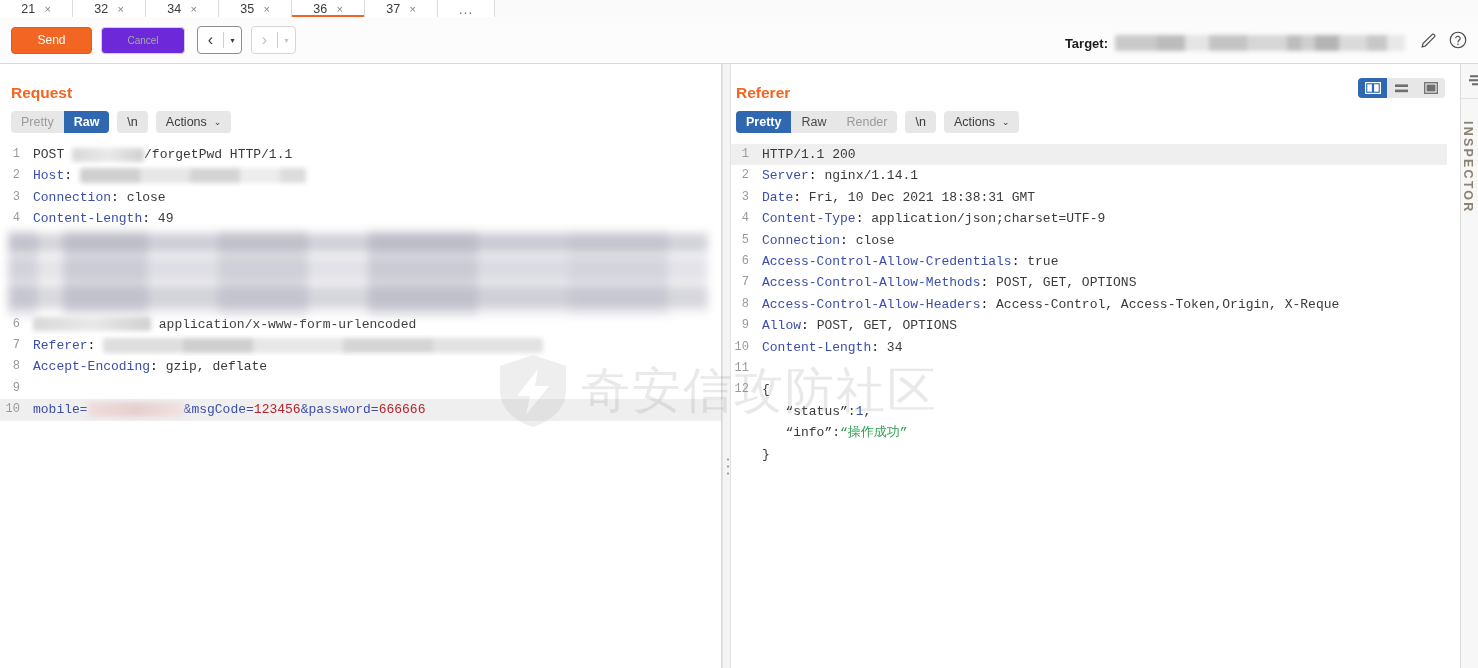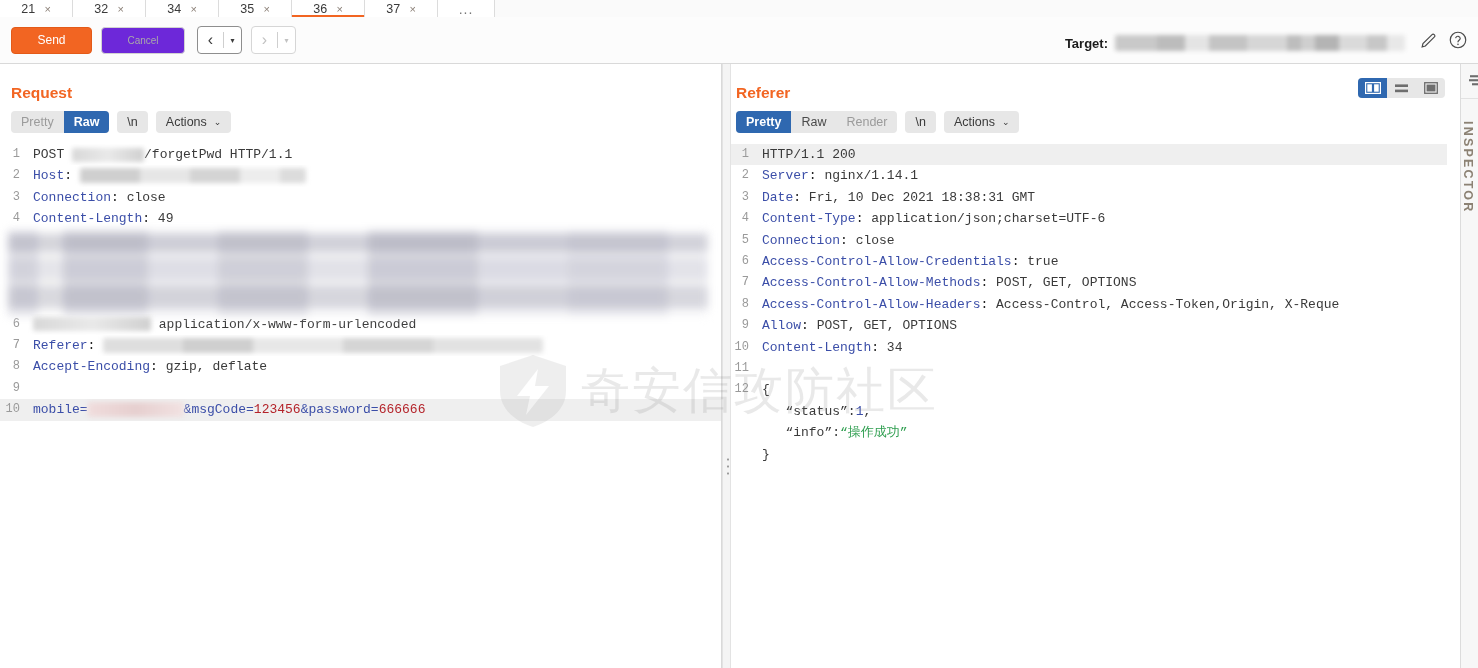--- a/index.html
+++ b/index.html
@@ -322,21 +322,21 @@
         <span class="code"><span class="hk">Server</span>: <span class="hv">nginx/1.14.1</span></span>
       </div>
 
       <div class="row">
         <span class="gut">3</span>
         <span class="code"><span class="hk">Date</span>: <span class="hv">Fri, 10 Dec 2021 18:38:31 GMT</span></span>
       </div>
 
       <div class="row">
         <span class="gut">4</span>
-        <span class="code"><span class="hk">Content-Type</span>: <span class="hv">application/json;charset=UTF-6</span></span>
+        <span class="code"><span class="hk">Content-Type</span>: <span class="hv">application/json;charset=UTF-9</span></span>
       </div>
 
       <div class="row">
         <span class="gut">5</span>
         <span class="code"><span class="hk">Connection</span>: <span class="hv">close</span></span>
       </div>
 
       <div class="row">
         <span class="gut">6</span>
         <span class="code"><span class="hk">Access-Control-Allow-Credentials</span>: <span class="hv">true</span></span>

